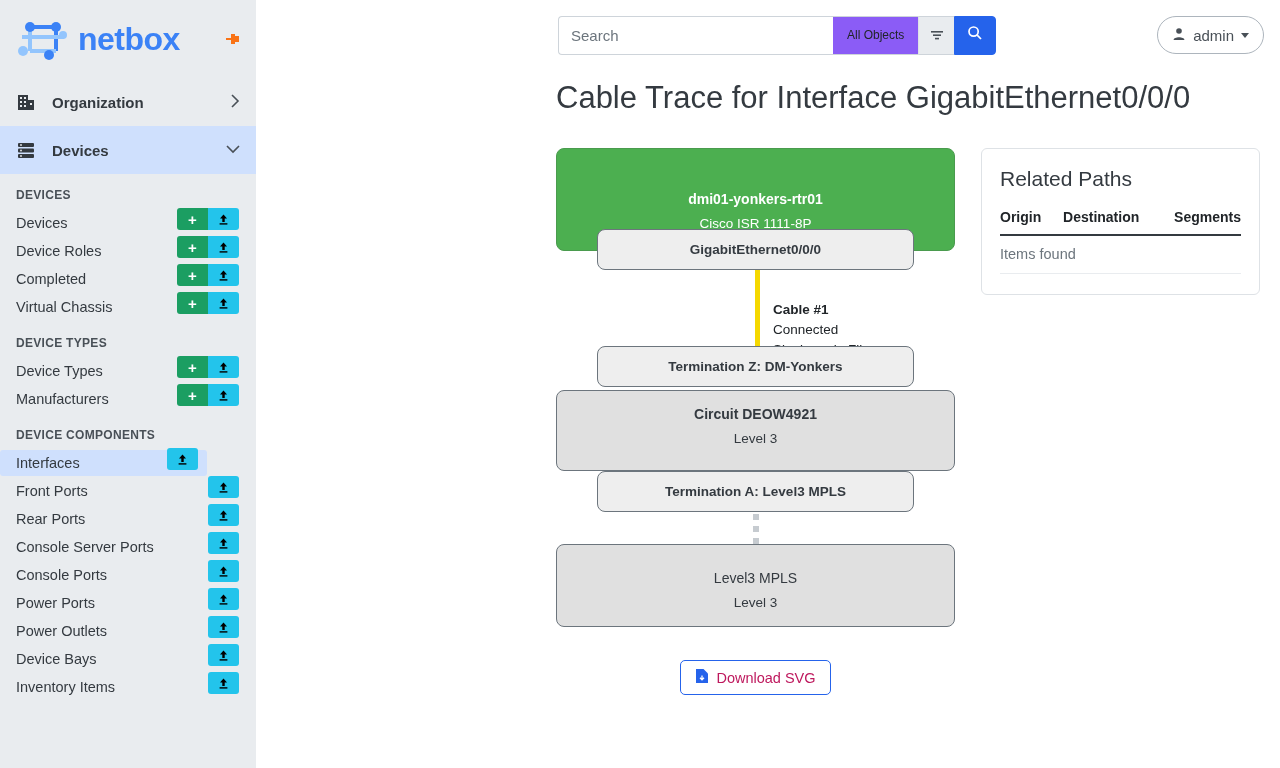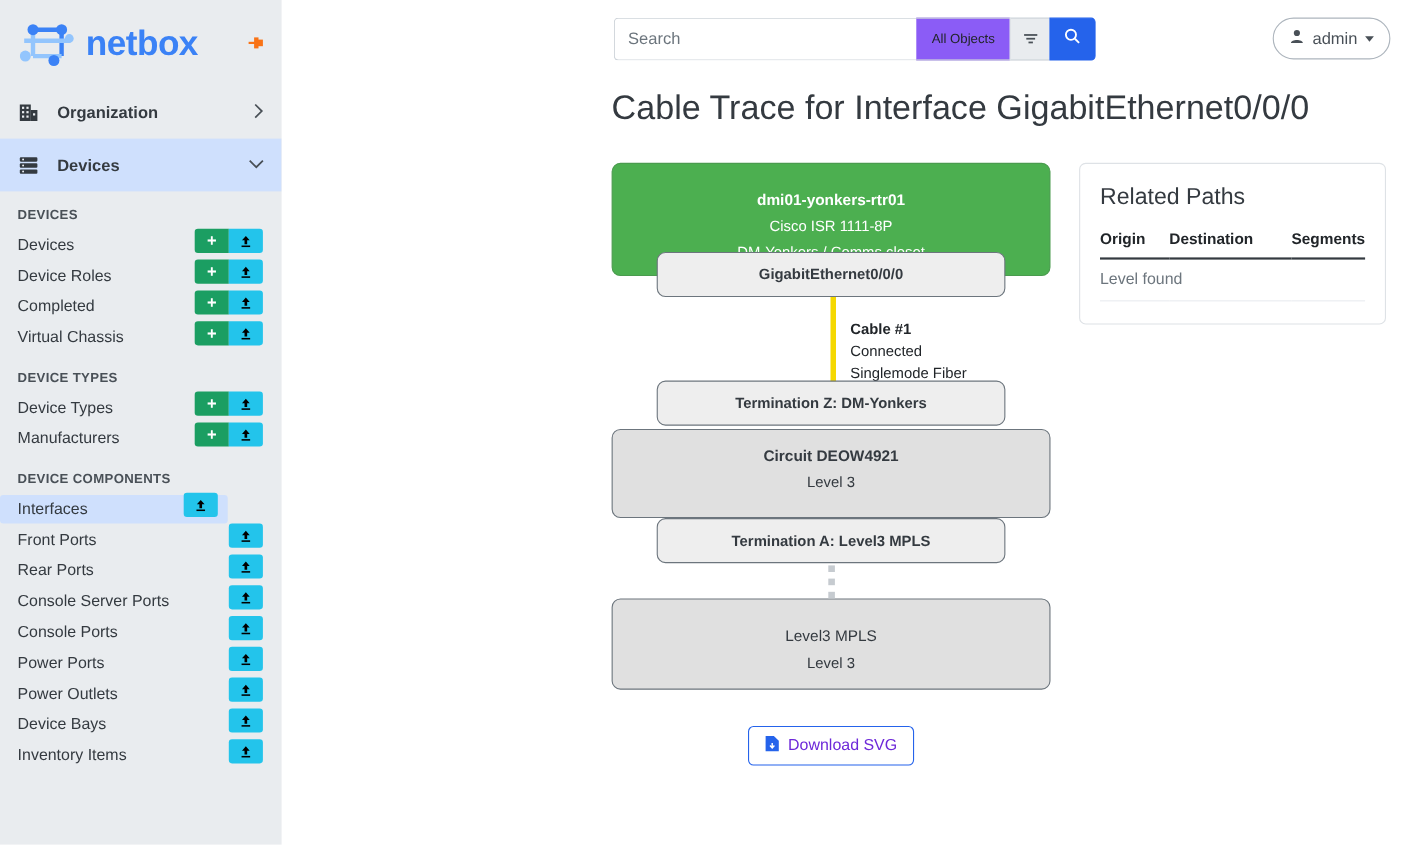--- a/index.html
+++ b/index.html
@@ -111,40 +111,40 @@
   }
 
   .content { display: flex; padding: 30px 20px 0 273px; }
 
   
   .trace { width: 399px; position: relative; }
   .node {
     width: 399px; border-radius: 8px; border: 1px solid #6c757d;
     text-align: center; padding: 14px 10px;
   }
-  .node.device { background: #4caf50; border-color: #4a9b4e; color: #ffffff; height: 103px; padding-top: 24px; }
+  .node.device { background: #4caf50; border-color: #4a9b4e; color: #ffffff; height: 103px; padding-top: 42px; }
   .node.device .n-title { font-size: 14px; font-weight: 700; margin-bottom: 9px; }
   .node.device .n-sub { font-size: 13.5px; margin-bottom: 9px; }
   .node.provider { background: #e0e0e0; border-color: #6c757d; height: 83px; padding-top: 25px; }
   .node.provider .n-title { font-size: 14px; font-weight: 400; color: #343a40; margin-bottom: 9px; }
   .node.provider .n-sub { font-size: 13.5px; color: #343a40; }
 
   .term {
     width: 317px; margin: -22px auto 0 auto;
     background: #eeeeee; border: 1px solid #6c757d; border-radius: 8px;
     text-align: center; font-size: 13.5px; font-weight: 700; color: #343a40;
     padding: 12px 10px; position: relative; z-index: 3;
   }
 
   .cable-seg { position: relative; height: 101px; }
   .cable-line {
     position: absolute; left: 199px; top: 0; width: 5px; height: 101px;
     background: #f5d800;
   }
-  .cable-info { position: absolute; left: 217px; top: 20px; line-height: 20px; }
+  .cable-info { position: absolute; left: 217px; top: 30px; line-height: 20px; }
   .cable-info .c-t { font-size: 13.5px; font-weight: 700; color: #212529; }
   .cable-info .c-s { font-size: 13.5px; color: #212529; }
 
   .circuit-block { position: relative; margin-top: -3px; }
   .circuit-box {
     width: 399px; height: 81px; background: #e0e0e0;
     border: 1px solid #6c757d; border-radius: 8px;
     position: absolute; top: 22px; left: 0; z-index: 1;
   }
   .circuit-text {
@@ -157,21 +157,21 @@
 
   .dotted-seg { height: 54px; position: relative; }
   .dot {
     position: absolute; left: 197px; width: 6px; height: 6px; background: #c6cbd0;
   }
 
   .dl-row { display: flex; justify-content: center; margin-top: 33px; }
   .dl-btn {
     display: flex; align-items: center; gap: 7px;
     border: 1px solid #2563eb; border-radius: 5px; background: #fff;
-    color: #6d28d9; font-size: 14.5px; padding: 7px 14px; cursor: pointer;
+    color: #be185d; font-size: 14.5px; padding: 7px 14px; cursor: pointer;
   }
   .trace-done {
     text-align: center; color: #2e7d46; font-size: 31px;
     margin-top: 31px; font-weight: 400;
   }
 
   
   .rp-card {
     width: 566px; margin-left: 26px; height: 147px;
     border: 1px solid #dee2e6; border-radius: 6px; background: #fff;
@@ -542,21 +542,21 @@
         <table class="rp-table">
           <thead>
             <tr>
               <th class="col-o">Origin</th>
               <th class="col-d">Destination</th>
               <th>Segments</th>
             </tr>
           </thead>
           <tbody>
             <tr>
-              <td colspan="3">Level found</td>
+              <td colspan="3">Items found</td>
             </tr>
           </tbody>
         </table>
       </div>
 
     </div>
   </div>
 </div>
 
 </body></html>

